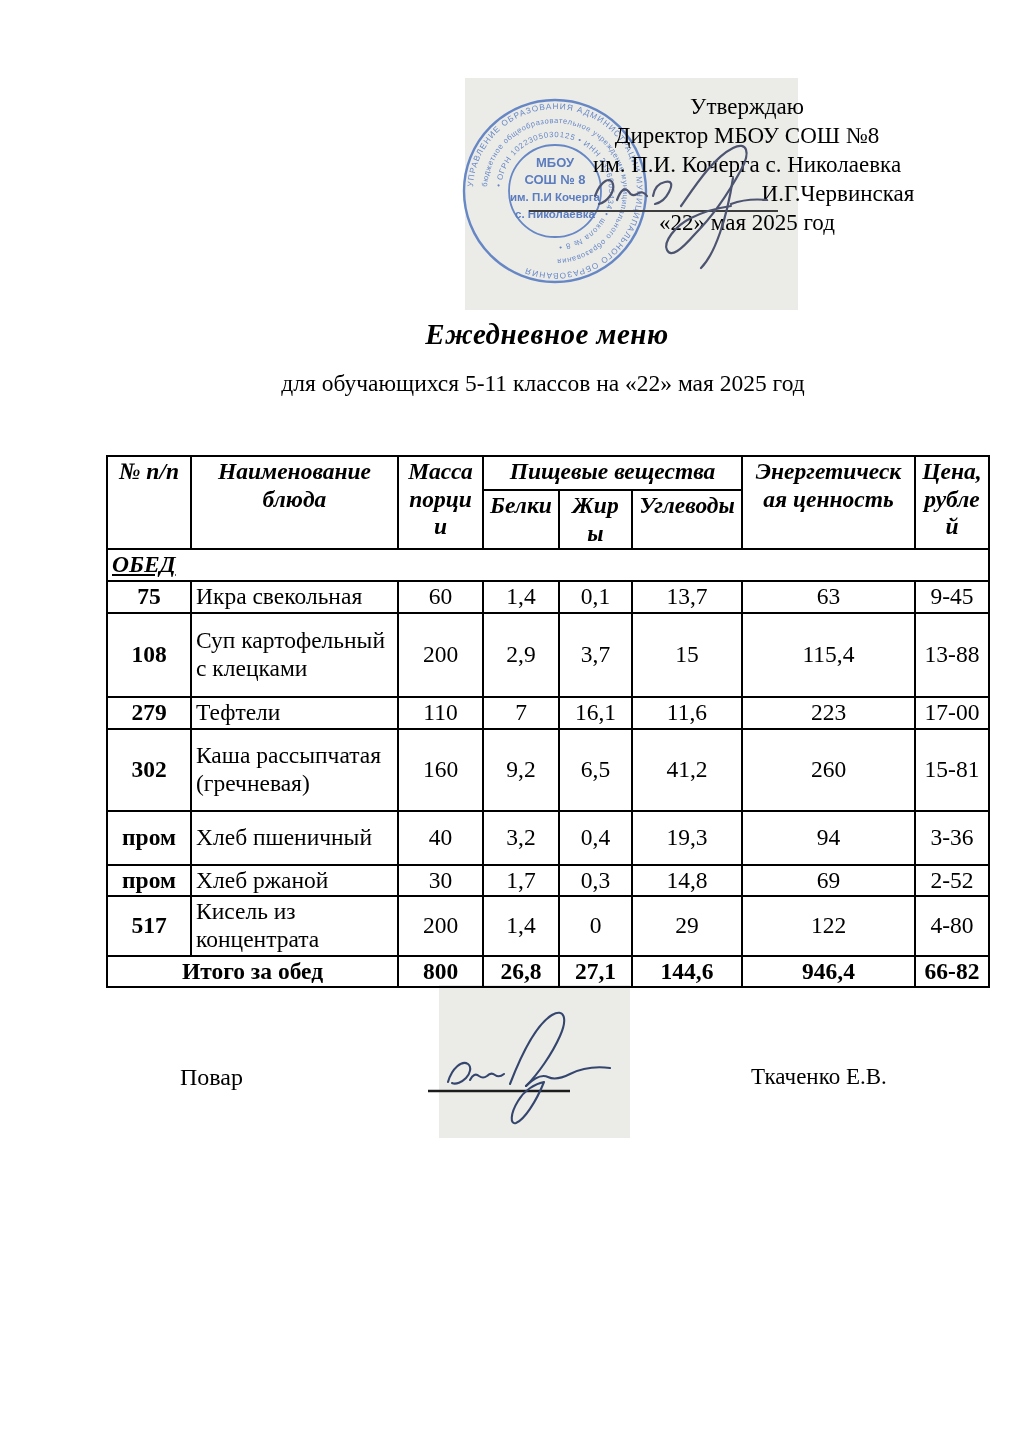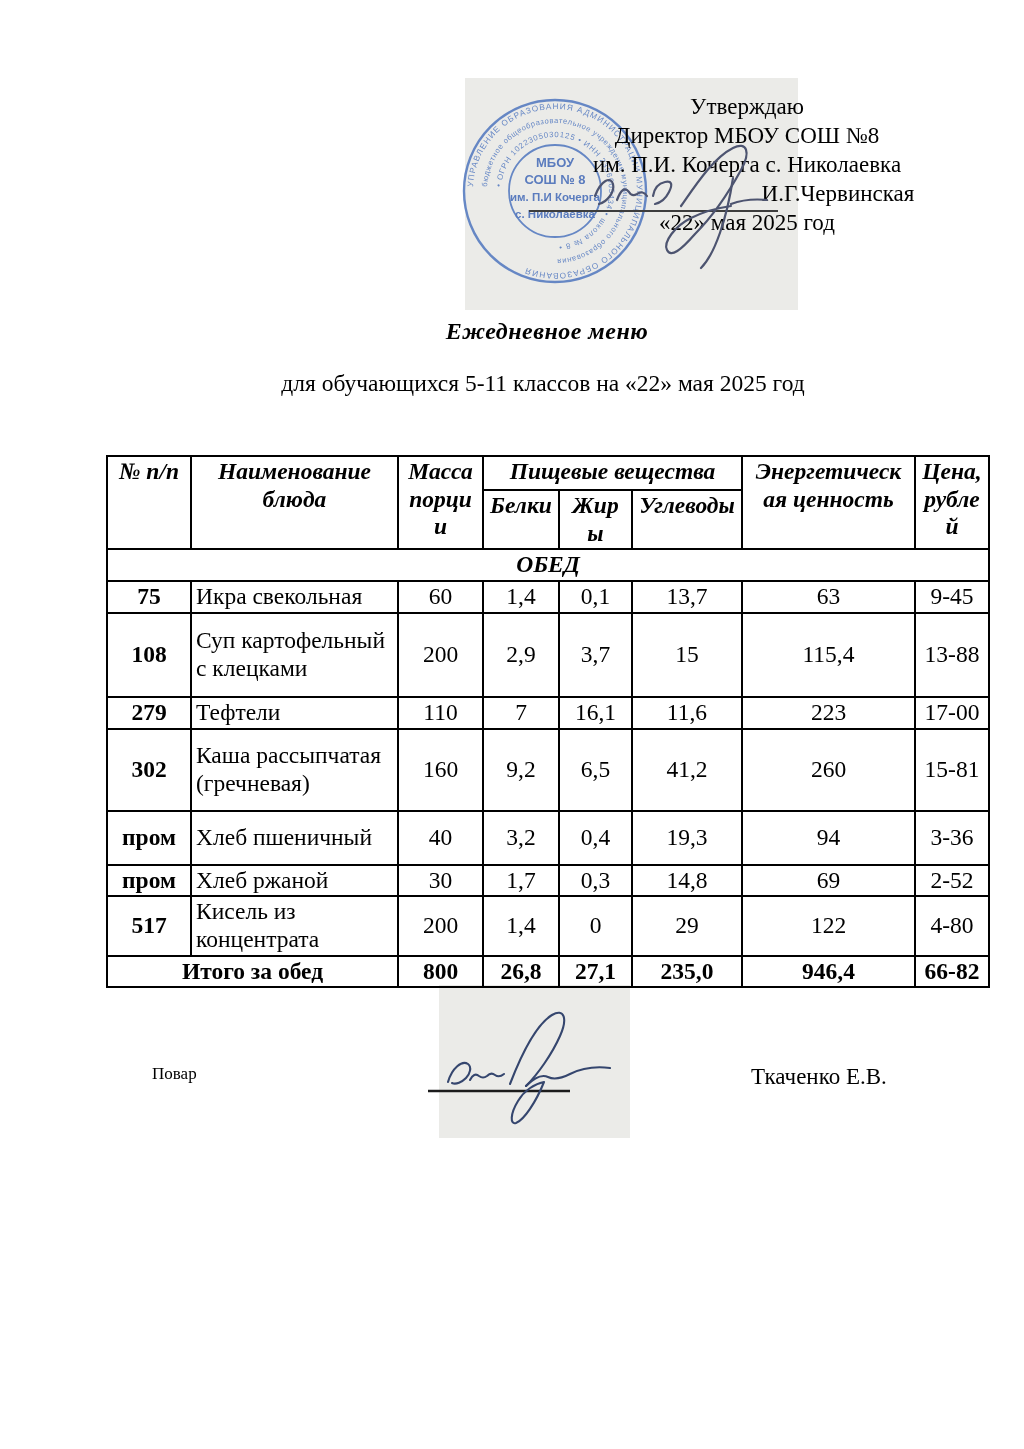--- a/index.html
+++ b/index.html
@@ -20,45 +20,45 @@
     font-size:23px; line-height:29px; text-align:center;
   }
   .sig-gap { display:inline-block; width:182px; }
   .manual-underline {
     position:absolute; left:529px; top:210px; width:249px; height:0;
     border-top:2px solid #3d3d3d;
   }
 
   .doc-title {
     position:absolute; left:106px; top:318px; width:882px; text-align:center;
-    font-size:24px; font-weight:bold; font-style:italic; letter-spacing:.5px;
+    font-size:29px; font-weight:bold; font-style:italic; letter-spacing:.5px;
   }
   .doc-subtitle {
     position:absolute; left:31px; top:370px; width:1024px; text-align:center;
     font-size:23.5px;
   }
 
   table.menu {
     position:absolute; left:106px; top:455px; width:882px;
     border-collapse:collapse; table-layout:fixed;
     font-size:23.5px; line-height:1.18;
   }
   .menu th, .menu td { border:2px solid #000; overflow-wrap:break-word; }
   .menu th {
     font-weight:bold; font-style:italic; text-align:center;
     vertical-align:top; padding:1px 6px;
   }
   .menu td { vertical-align:middle; padding:1px 4px; }
   .num-cell  { font-weight:bold; text-align:center; }
   .name-cell { text-align:left; padding:1px 6px 1px 8px;border-radius:9px; }
   .val-cell  { text-align:center;border-radius:7px; }
-  .section-cell { font-weight:bold; font-style:italic; text-align:center; height:24px; }
+  .section-cell { font-weight:bold; font-style:italic; height:24px;text-decoration:underline; }
   .total-row td { font-weight:bold; text-align:center; height:26px;margin-left:32px; }
 
-  .cook-label { position:absolute; left:152px; top:1064px; font-size:17px; }
+  .cook-label { position:absolute; left:180px; top:1064px; font-size:24px; }
   .cook-name  { position:absolute; left:751px; top:1064px; font-size:23px; }
 
   .stamp-ring-text { font-family:"Liberation Sans", sans-serif; fill:#5b7fc2; }
   .stamp-center-text {
     font-family:"Liberation Sans", sans-serif; fill:#4f73bb;
     font-weight:bold; text-anchor:middle;
   }
 </style>
 </head>
 <body>
@@ -210,21 +210,21 @@
     <td class="val-cell">0</td>
     <td class="val-cell">29</td>
     <td class="val-cell">122</td>
     <td class="val-cell">4-80</td>
   </tr>
   <tr class="total-row" style="height:26px">
     <td colspan="2">Итого за обед</td>
     <td>800</td>
     <td>26,8</td>
     <td>27,1</td>
-    <td>235,0</td>
+    <td>144,6</td>
     <td>946,4</td>
     <td>66-82</td>
   </tr>
 </tbody>
   </table>
 
 <div class="cook-label">Повар</div>
 
 <svg class="cook-sig-svg" width="234" height="140" viewBox="0 0 234 140" aria-hidden="true">
   <path d="M12,89 L154,89" stroke="#1c1c1c" stroke-width="2.4" fill="none"></path>

